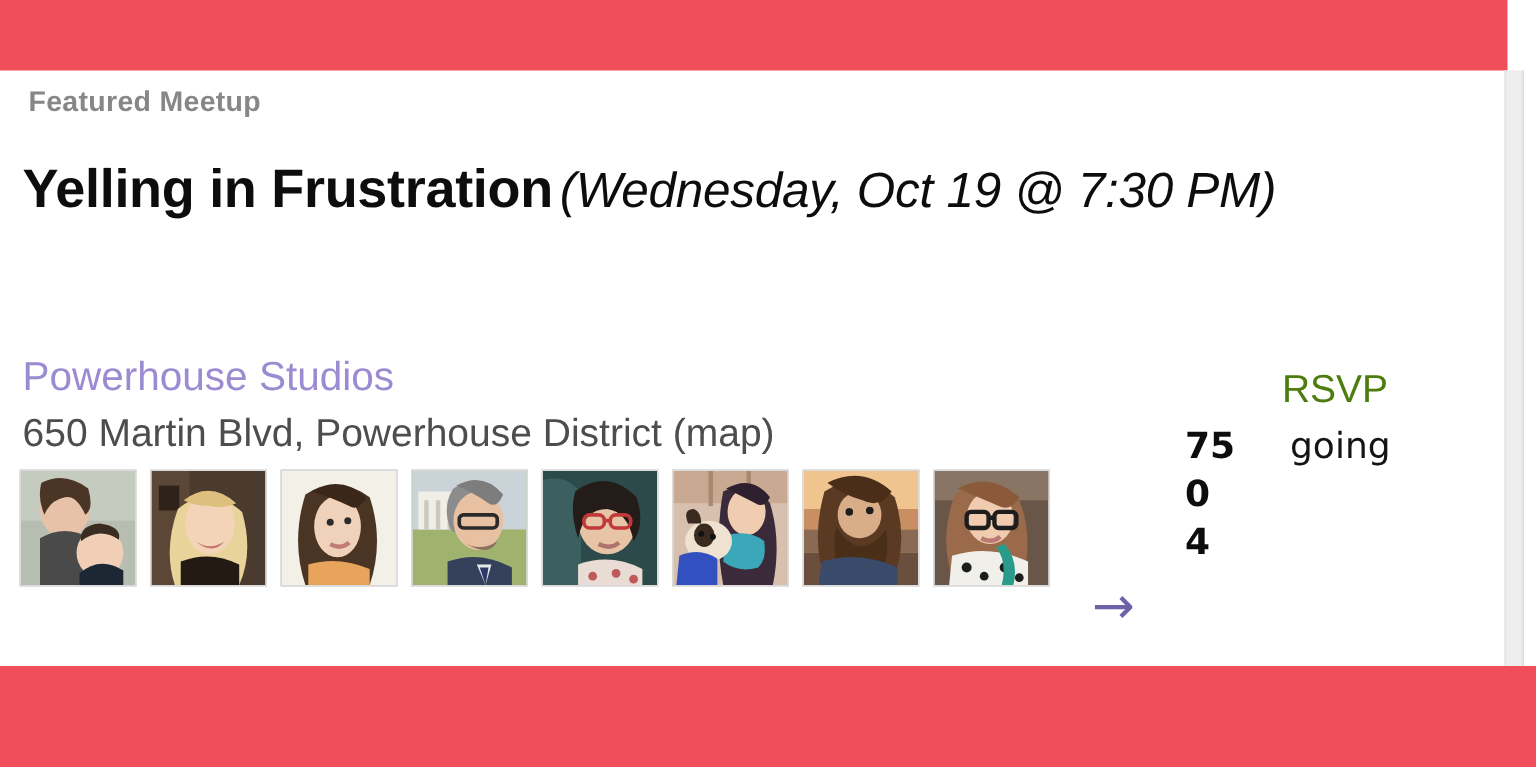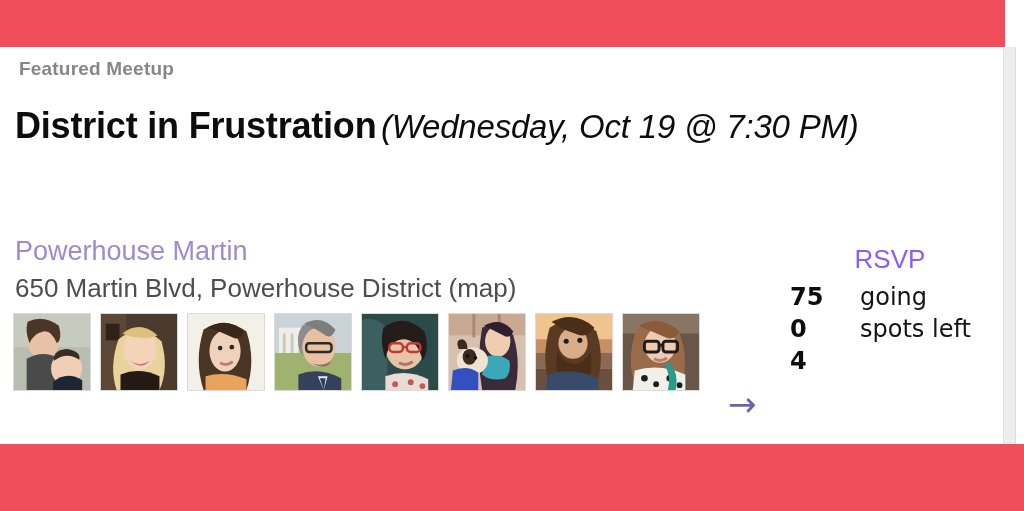--- a/index.html
+++ b/index.html
@@ -149,21 +149,21 @@
   
   #rsvp-block {
     position: absolute;
     left: 790px;
     top: 197px;
     width: 190px;
   }
   #rsvp-title {
     text-align: center;
     font-size: 26px;
-    color: #8b5cf6;
+    color: #4d7c0f;
     margin: 0 0 8px 0;
     padding-left: 10px;
   }
   .rsvp-line {
     display: flex;
     align-items: baseline;
     margin-bottom: 4px;
     white-space: nowrap;
   }
   .rsvp-num {
@@ -188,25 +188,25 @@
   <div id="top-bar" class="accent-bar"></div>
 
   <div id="scroll-track"></div>
   <div id="scroll-gap"></div>
 
   <div id="content">
 
     <div id="eyebrow">Featured Meetup</div>
 
     <div id="title-row">
-      <span id="title-main">District in Frustration</span>
+      <span id="title-main">Yelling in Frustration</span>
       <span id="title-when">(Wednesday, Oct 19 @ 7:30 PM)</span>
     </div>
 
-    <div id="venue-name">Powerhouse Martin</div>
+    <div id="venue-name">Powerhouse Studios</div>
     <div id="venue-address">650 Martin Blvd, Powerhouse District (map)</div>
 
     <div id="avatar-row">
 
       <div class="avatar">
         <svg viewBox="0 0 78 78" preserveAspectRatio="xMidYMid slice">
           <rect width="78" height="78" fill="#b8bdb2"></rect>
           <rect x="0" y="0" width="78" height="34" fill="#c6cbc0"></rect>
           <ellipse cx="30" cy="26" rx="17" ry="20" fill="#e8c2a8"></ellipse>
           <path d="M13 46 q17 -10 34 0 l0 32 l-34 0 z" fill="#4a4a4a"></path>
@@ -343,21 +343,20 @@
     <div id="rsvp-block">
       <div id="rsvp-title">RSVP</div>
 
       <div class="rsvp-line">
         <span class="rsvp-num">75</span>
         <span class="rsvp-label">going</span>
       </div>
 
       <div class="rsvp-line">
         <span class="rsvp-num">0</span>
-        <span class="rsvp-label">spots left</span>
       </div>
 
       <div class="rsvp-line">
         <span class="rsvp-num">4</span>
       </div>
     </div>
 
   </div>
 
   <div id="bottom-bar" class="accent-bar"></div>

